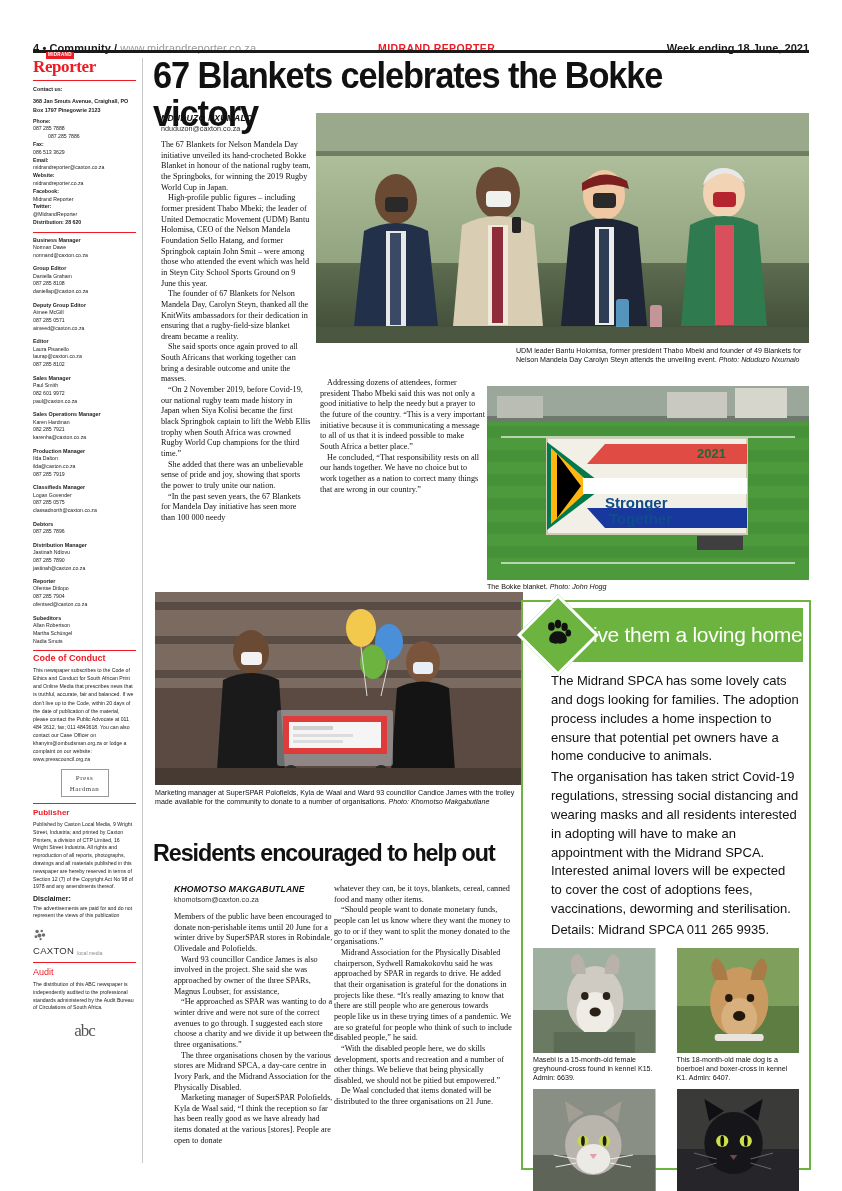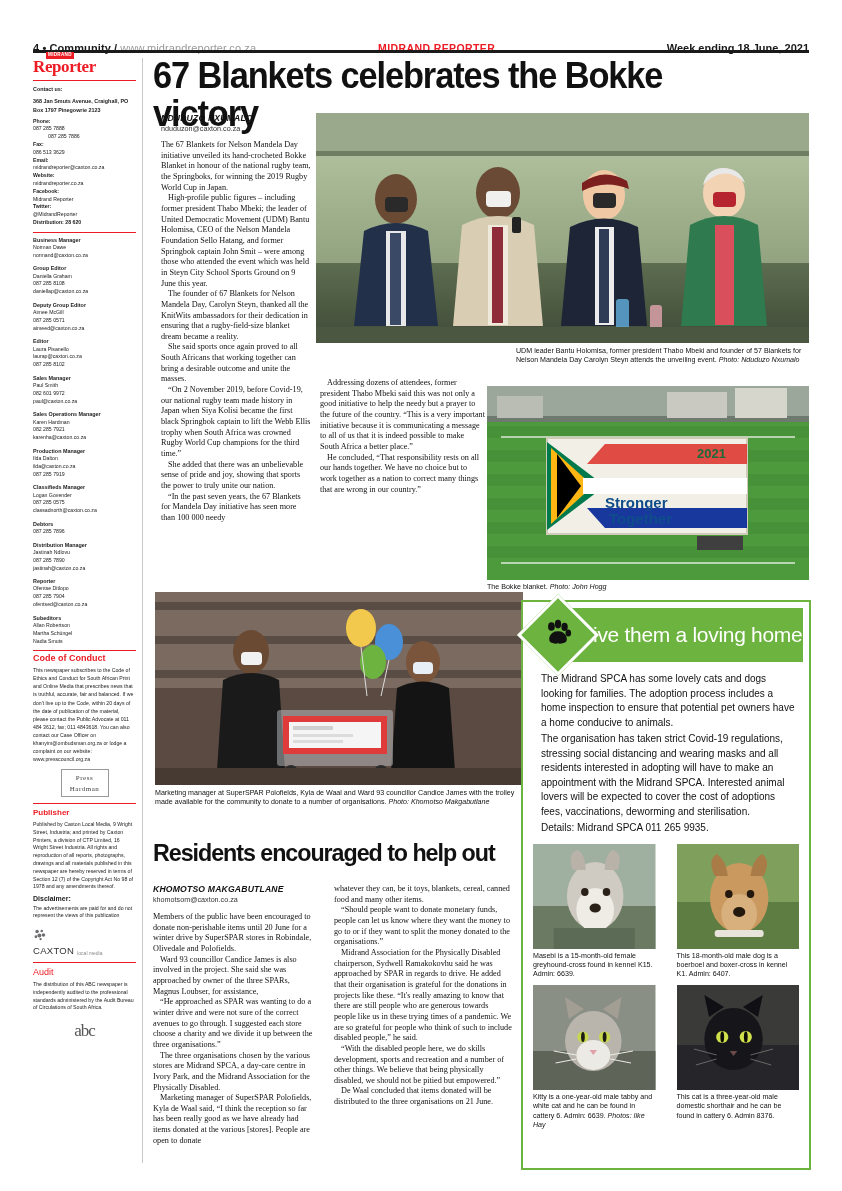--- a/index.html
+++ b/index.html
@@ -106,21 +106,21 @@
   #photo-spar { left:155px; top:592px; width:368px; height:193px; }
   #cap-spar { position:absolute; left:155px; top:789px; width:368px; }
 
   
   .headline-2 {
     position:absolute; left:153px; top:841px; width:372px;
     font-family:"Liberation Sans", sans-serif; font-weight:bold;
     font-size:24.5px; letter-spacing:-1.1px; color:#111; line-height:1;
     transform: scaleX(0.95); transform-origin:left top;
   }
-  .colC { position:absolute; left:153px; top:884px; width:160px; }
+  .colC { position:absolute; left:174px; top:884px; width:160px; }
   .colC .col-text { margin-top:8px; }
   .colD { position:absolute; left:334px; top:884px; width:178px; }
 
   
   .spca-box {
     position:absolute; left:521px; top:600px; width:290px; height:570px;
     border:2px solid #6cb33f; background:#fff;
   }
   .spca-banner {
     position:relative; height:54px; background:#6cb33f; margin:6px 6px 0 40px;
@@ -130,21 +130,21 @@
     color:#fff; font-size:21px; font-weight:normal; letter-spacing:-.3px;
     font-family:"Liberation Sans", sans-serif; margin-left:14px;
   }
   .paw-diamond {
     position:absolute; left:-34px; top:-2px; width:58px; height:58px;
     background:#6cb33f; transform: rotate(45deg); border:3px solid #fff;
     display:flex; align-items:center; justify-content:center;
   }
   .paw-inner { transform: rotate(-45deg); }
   .spca-body {
-    padding:10px 10px 6px 18px; font-size:10px; line-height:1.45; color:#111;
+    padding:10px 10px 6px 28px; font-size:13px; line-height:1.45; color:#111;
     font-family:"Liberation Sans", sans-serif;
     border-radius:12px;
   }
   .spca-body p { margin-bottom:2px; }
   .pet-grid {
     display:grid; grid-template-columns: 1fr 1fr; gap:6px 21px; padding:0 10px;
   }
   .pet-img { width:100%; height:105px; overflow:hidden; }
   .pet-cap { font-size:7.1px; line-height:1.3; color:#111; margin-top:3px; }
   .pet-cap i { font-style:italic; }
@@ -389,21 +389,21 @@
         <path d="M374 112 q34 -18 68 0 l9 101 h-86z" fill="#2f7a4e"></path>
         <rect x="399" y="112" width="19" height="100" fill="#d94f5c"></rect>
       </g>
 
       <rect x="300" y="186" width="13" height="30" rx="3" fill="#5fa8d3" opacity=".85"></rect>
       <rect x="334" y="192" width="12" height="26" rx="3" fill="#d9a0a8" opacity=".85"></rect>
       <rect x="0" y="214" width="493" height="16" fill="#4b5740"></rect>
     </svg>
   </div>
   <div class="cap" id="cap-main">
-    <span>UDM leader Bantu Holomisa, former president Thabo Mbeki and founder of 57 Blankets for Nelson Mandela Day Carolyn Steyn attends the unveiling event.</span>
+    <span>UDM leader Bantu Holomisa, former president Thabo Mbeki and founder of 49 Blankets for Nelson Mandela Day Carolyn Steyn attends the unveiling event.</span>
     <i>Photo: Nduduzo Nxumalo</i>
   </div>
 
   <div class="photo" id="photo-blanket">
     <svg class="ph" viewBox="0 0 322 194" preserveAspectRatio="none">
       <rect width="322" height="194" fill="#4f9b3e"></rect>
       <rect y="0" width="322" height="36" fill="#9aa79a"></rect>
       <rect y="30" width="322" height="10" fill="#6d7a6d"></rect>
       <rect x="0" y="36" width="322" height="158" fill="#4c9a3c"></rect>
 

